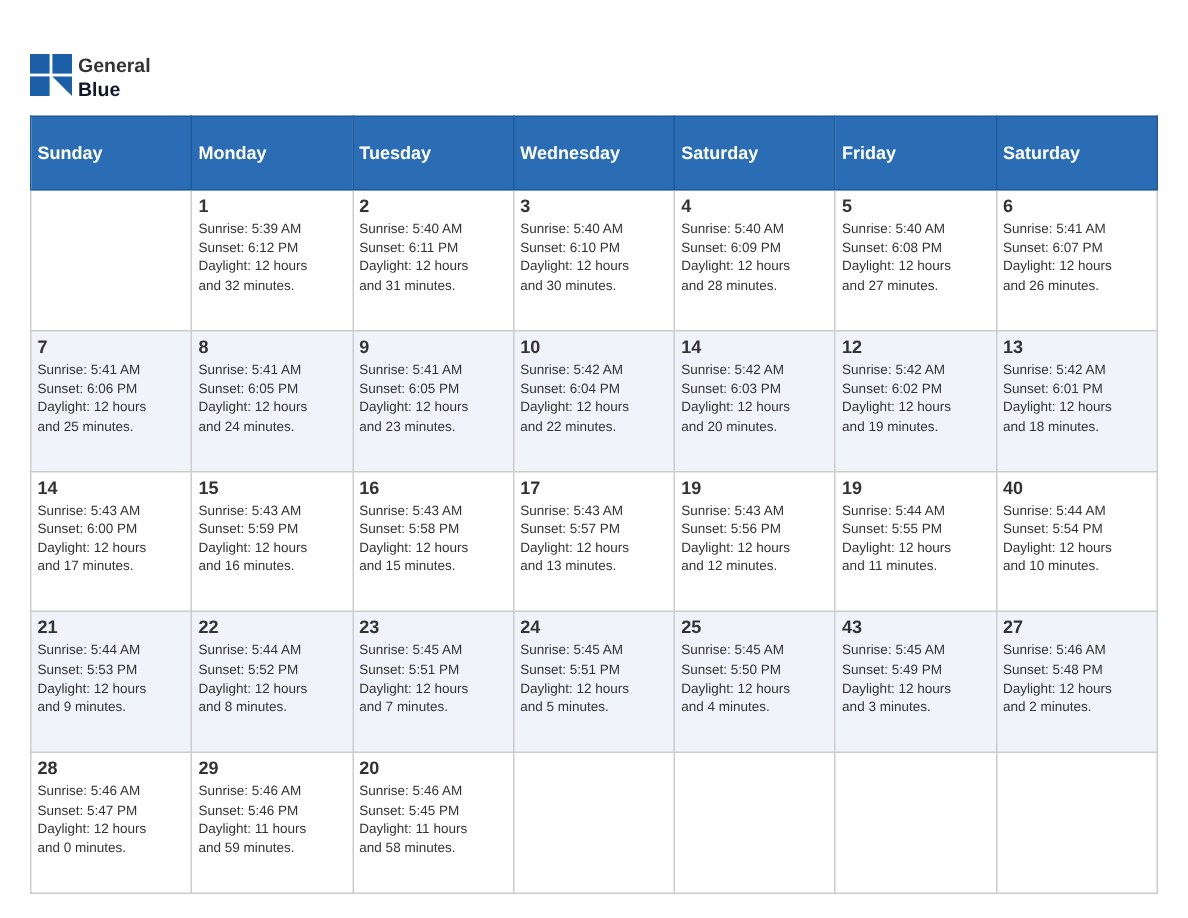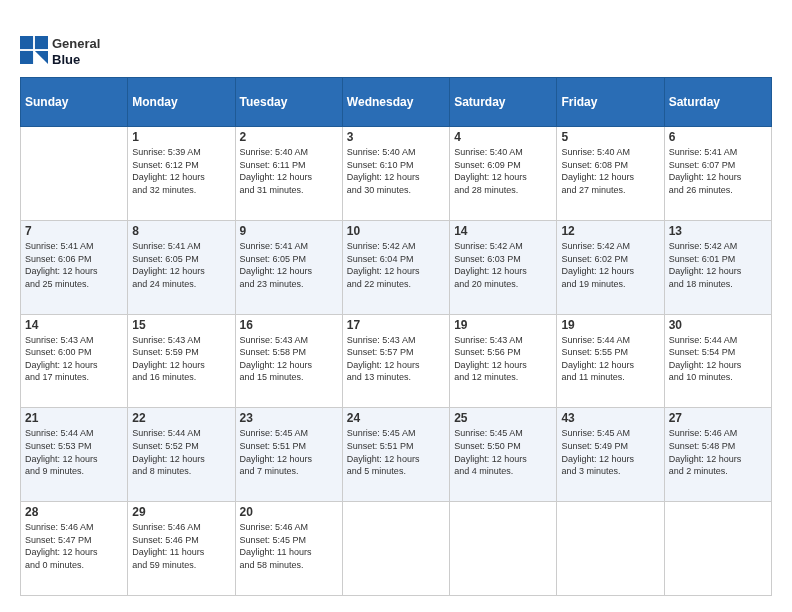--- a/index.html
+++ b/index.html
@@ -264,21 +264,21 @@
 and 12 minutes.</div>
           </td>
           <td>
             <span class="day-number">19</span>
             <div class="day-info" style="white-space: pre-line;">Sunrise: 5:44 AM
 Sunset: 5:55 PM
 Daylight: 12 hours
 and 11 minutes.</div>
           </td>
           <td>
-            <span class="day-number">30</span>
+            <span class="day-number">40</span>
             <div class="day-info" style="white-space: pre-line;">Sunrise: 5:44 AM
 Sunset: 5:54 PM
 Daylight: 12 hours
 and 10 minutes.</div>
           </td>
         </tr>
         <tr class="row-shaded">
           <td>
             <span class="day-number">21</span>
             <div class="day-info" style="white-space: pre-line;">Sunrise: 5:44 AM

